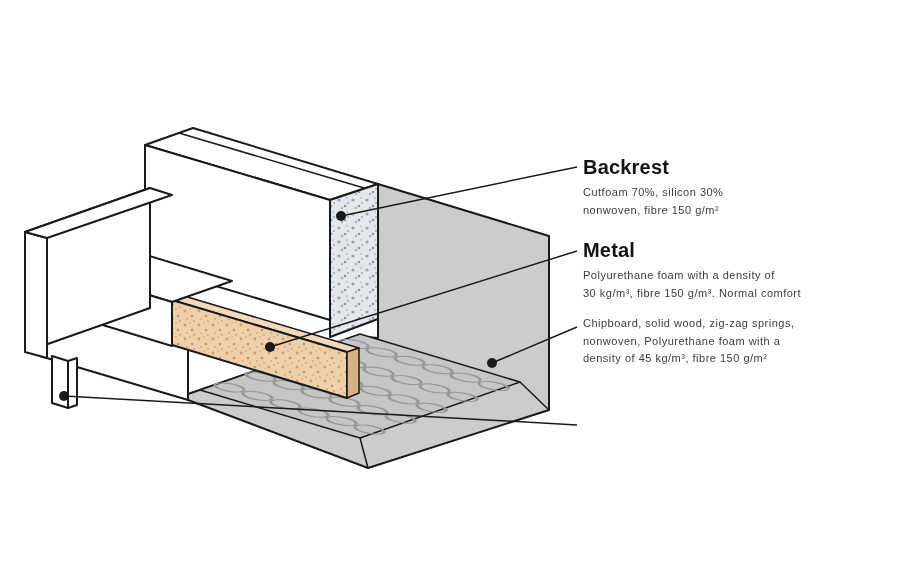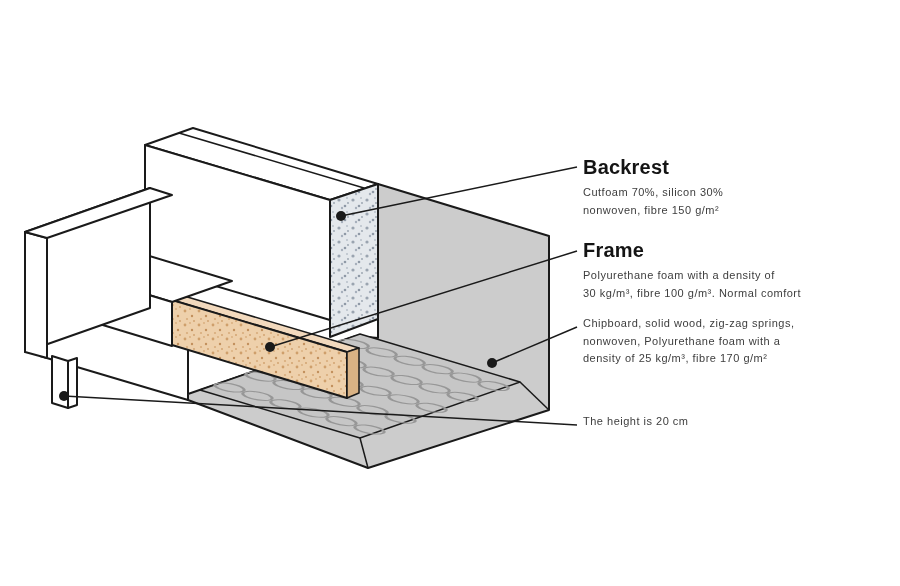--- a/index.html
+++ b/index.html
@@ -157,28 +157,27 @@
     </g>
   </svg>
 
   <div class="label-block" style="top:156px">
     <div class="callout-title">Backrest</div>
     <div class="callout-desc">Cutfoam 70%, silicon 30%
 nonwoven, fibre 150 g/m²</div>
   </div>
 
   <div class="label-block" style="top:239px">
-    <div class="callout-title">Frame</div>
+    <div class="callout-title">Metal</div>
     <div class="callout-desc">Polyurethane foam with a density of
-30 kg/m³, fibre 100 g/m³. Normal comfort</div>
+30 kg/m³, fibre 150 g/m³. Normal comfort</div>
   </div>
 
   <div class="label-block" style="top:315px">
     <div class="callout-desc">Chipboard, solid wood, zig-zag springs,
 nonwoven, Polyurethane foam with a
-density of 25 kg/m³, fibre 170 g/m²</div>
+density of 45 kg/m³, fibre 150 g/m²</div>
   </div>
 
   <div class="label-block" style="top:413px">
-    <div class="callout-desc">The height is 20 cm</div>
   </div>
 
 </div>
 
 </body></html>

